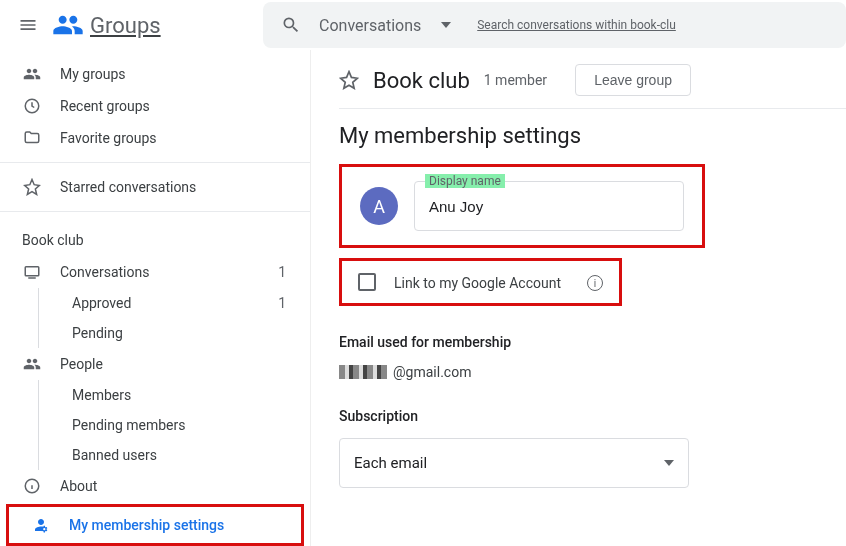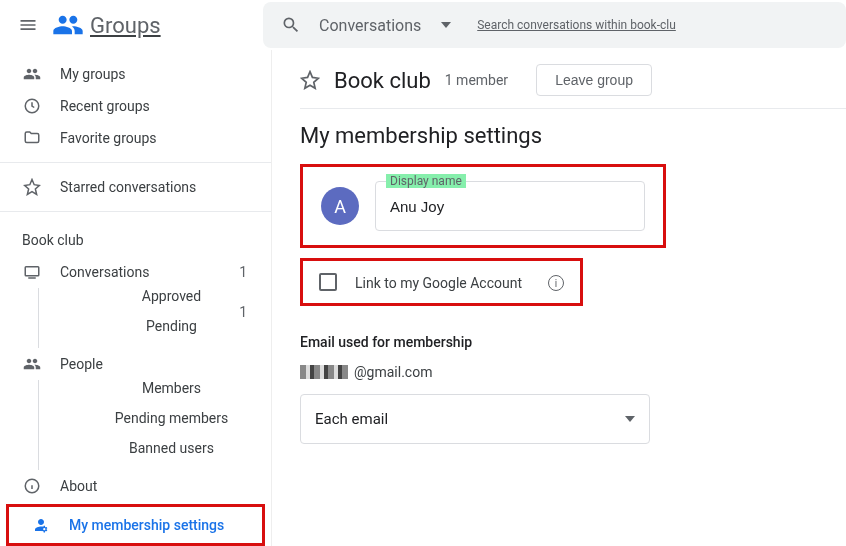--- a/index.html
+++ b/index.html
@@ -71,21 +71,21 @@
     margin-left: 20px;
     white-space: nowrap;
     overflow: hidden;
     text-decoration: underline;
   }
   .layout {
     display: flex;
     height: calc(100% - 50px);
   }
   .sidebar {
-    width: 272px;
+    width: 311px;
     border-right: 1px solid #eee;
     padding-top: 8px;
     overflow-y: auto;
   }
   .side-item {
     display: flex;
     align-items: center;
     height: 32px;
     padding-left: 22px;
     gap: 18px;
@@ -108,21 +108,20 @@
   .side-item.active .ico { color: #1a73e8; }
   .side-sub {
     padding-left: 72px;
     height: 30px;
     display: flex;
     align-items: center;
     cursor: pointer;
   }
   .side-sub.with-line {
     position: relative;
-    flex-direction: column;
   }
   .side-sub.with-line::before {
     content: "";
     position: absolute;
     left: 38px;
     top: 0;
     bottom: 0;
     width: 1px;
     background: #dadce0;
   }
@@ -436,20 +435,21 @@
       <span>Link to my Google Account</span>
       <span class="info-circ">i</span>
     </div>
 
     <div class="section-label">Email used for membership</div>
     <div class="email-row">
       <span class="blurred"></span>
       <span>@gmail.com</span>
     </div>
 
+    <div class="section-label">Subscription</div>
     <div class="select-box">
       <span>Each email</span>
       <svg width="10" height="10" viewBox="0 0 10 6" fill="#5f6368">
           <path d="M0 0l5 6 5-6z"></path>
         </svg>
     </div>
   </div>
 </div>
 
 </body></html>

